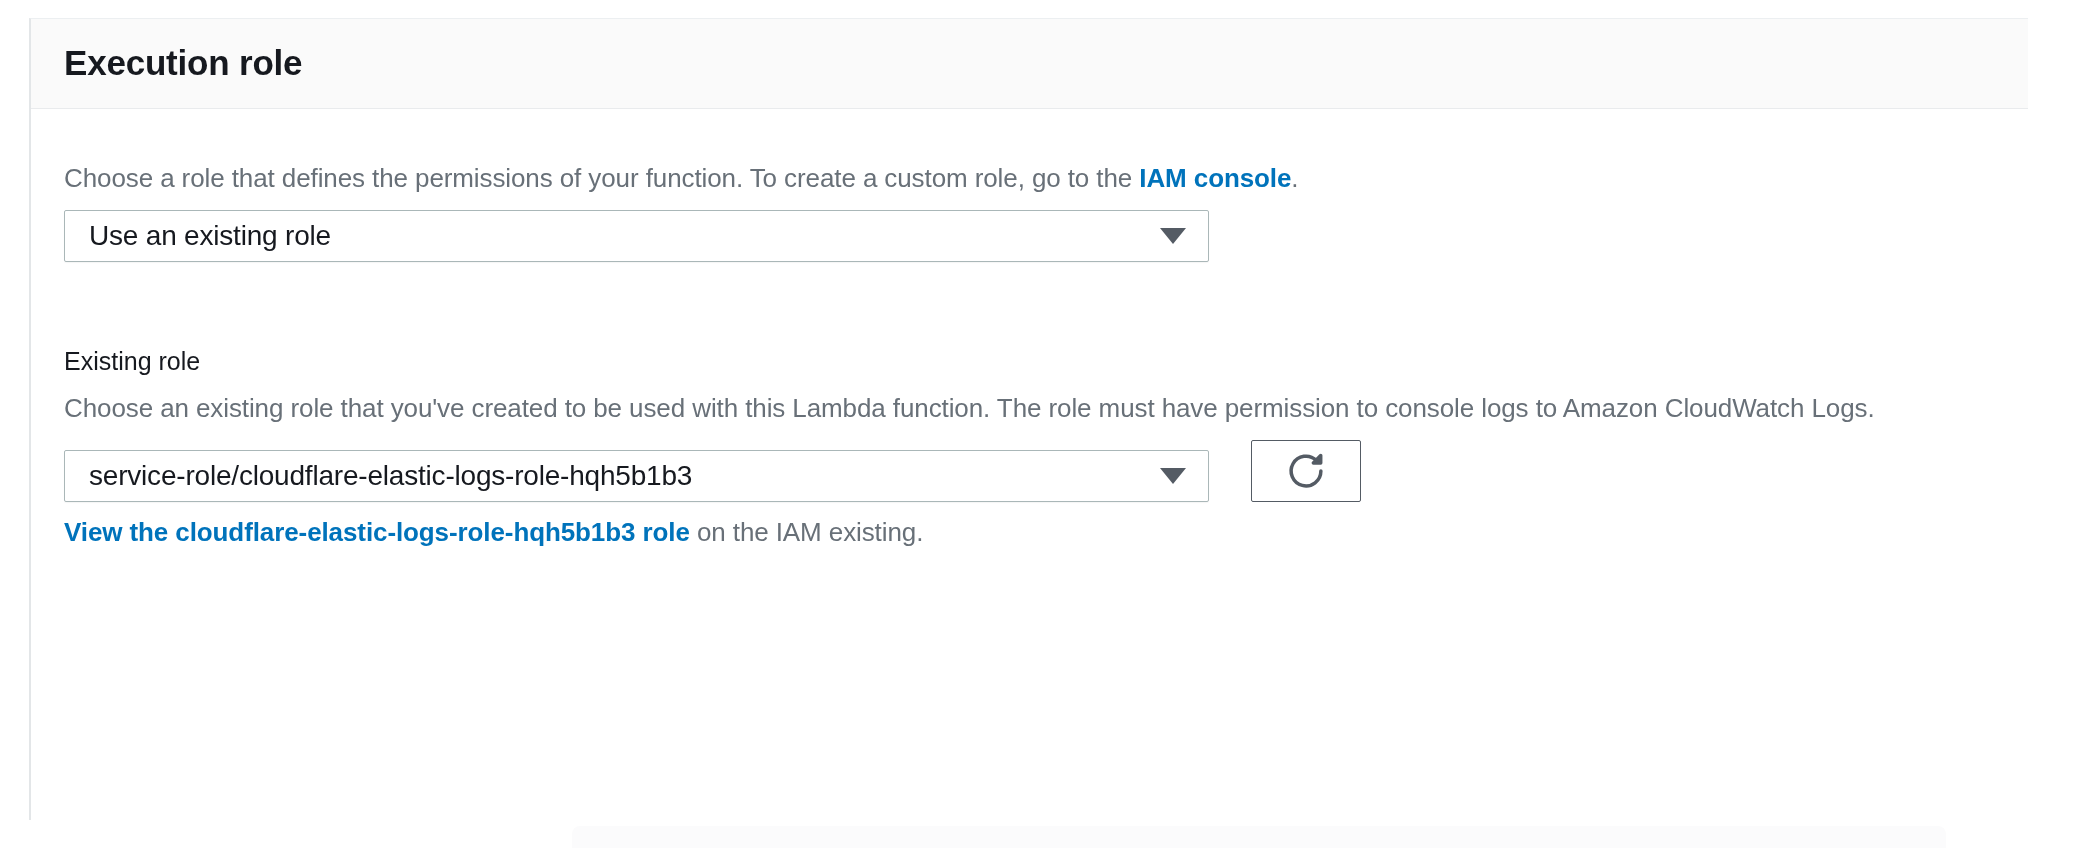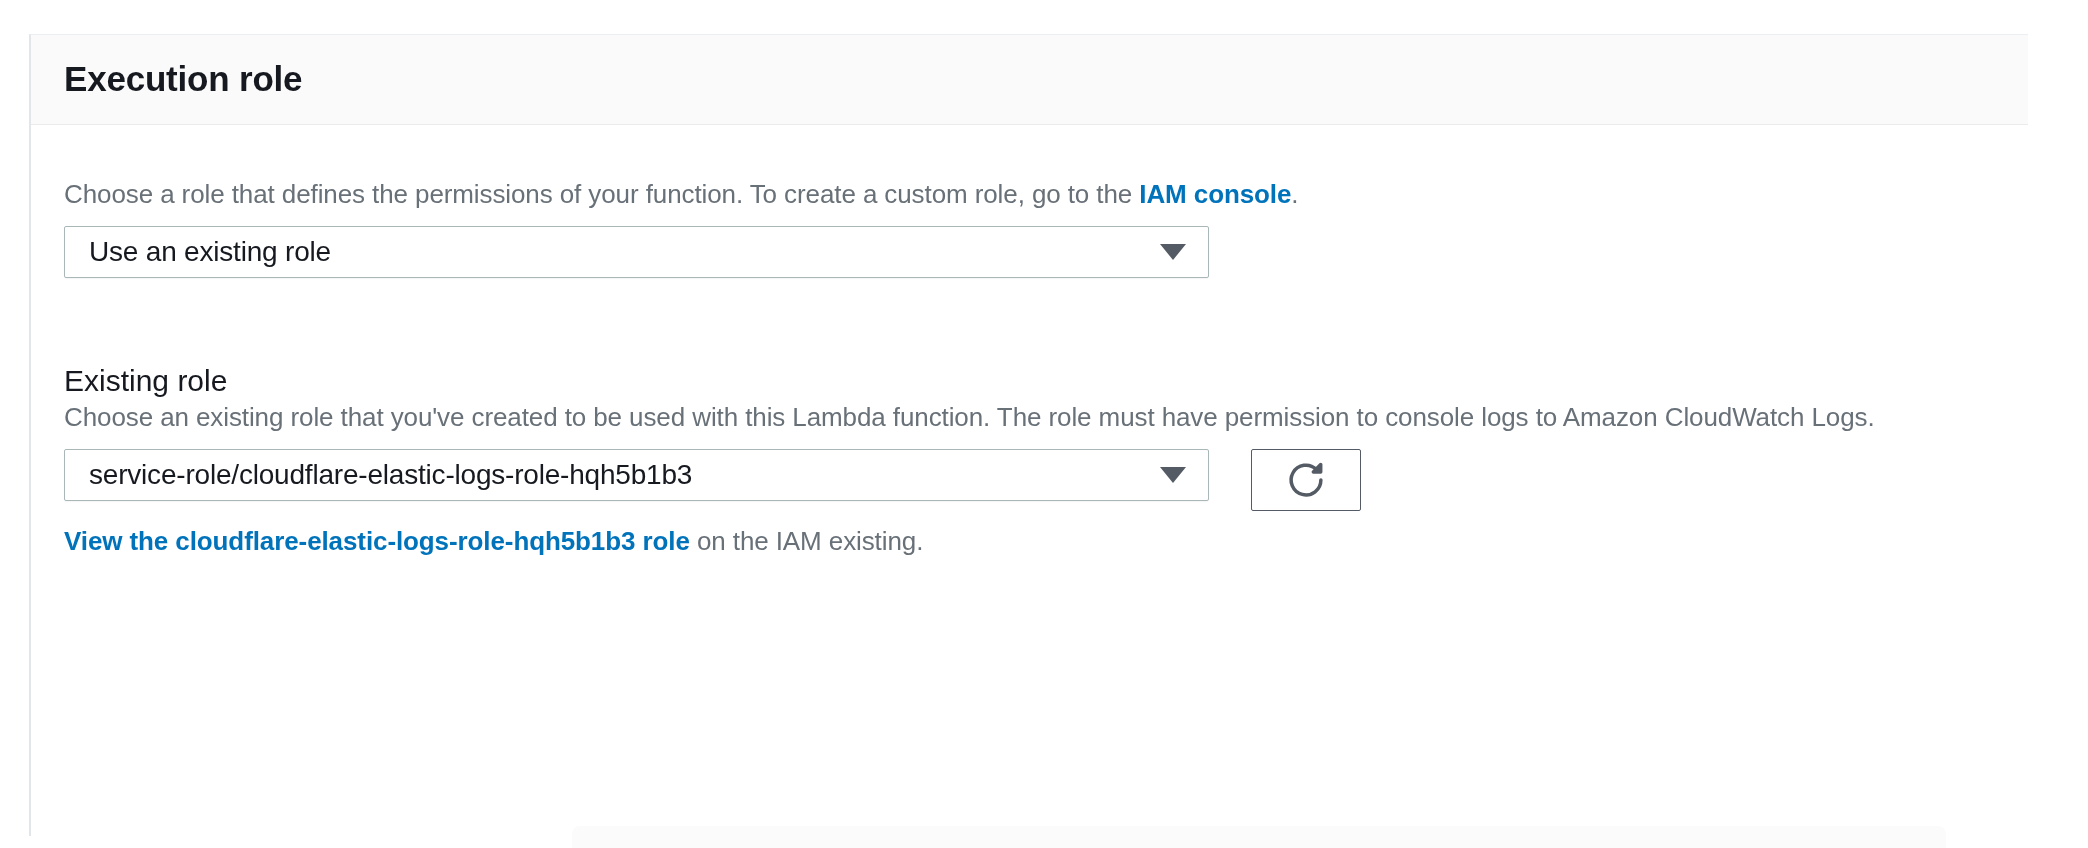--- a/index.html
+++ b/index.html
@@ -15,21 +15,21 @@
     width: 2088px;
     height: 848px;
     background: #ffffff;
     overflow: hidden;
   }
 
   
   .card {
     position: absolute;
     left: 29px;
-    top: 34px;
+    top: 18px;
     width: 1999px;
     height: 802px;
     background: #ffffff;
     border-left: 2px solid #e3e6e8;
     border-top: 1px solid #eceff1;
   }
 
   .card-header {
     height: 90px;
     background: #fafafa;
@@ -60,24 +60,24 @@
     letter-spacing: -0.1px;
   }
   .link {
     color: #0073bb;
     font-weight: bold;
     text-decoration: none;
     cursor: pointer;
   }
 
   .field-label {
-    font-size: 30px;
+    font-size: 25px;
     line-height: 1.25;
     color: #16191f;
-    margin: 0 0 0 0;
+    margin: 0 0 14px 0;
   }
 
   
   .select {
     position: relative;
     height: 52px;
     background: #ffffff;
     border: 1px solid #aab7b8;
     border-radius: 2px;
     display: flex;
@@ -104,21 +104,21 @@
     border-left: 13px solid transparent;
     border-right: 13px solid transparent;
     border-top: 16px solid #545b64;
   }
 
   .select-role-kind { width: 1145px; }
 
   
   .role-row {
     display: flex;
-    align-items: flex-start;
+    align-items: flex-end;
     gap: 0;
   }
   .select-existing-role { width: 1145px; }
 
   .refresh-btn {
     margin-left: 42px;
     width: 110px;
     height: 62px;
     background: #ffffff;
     border: 1px solid #545b64;

